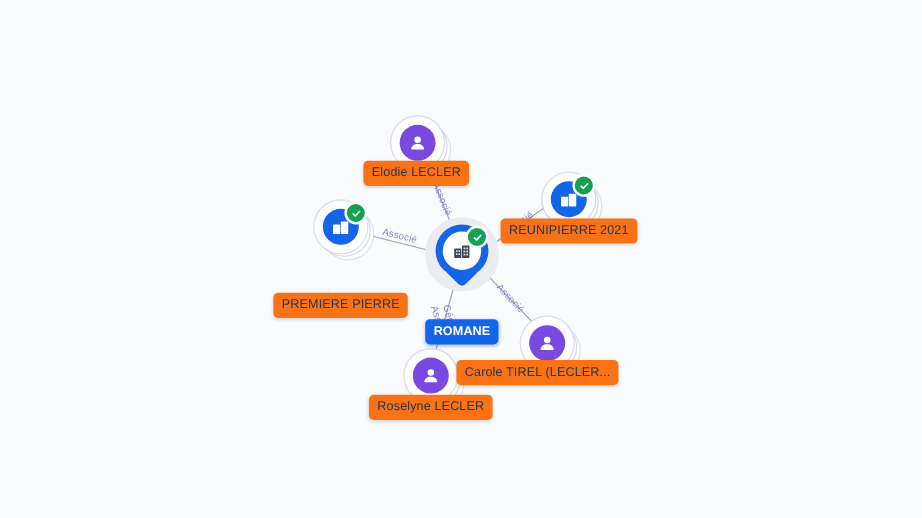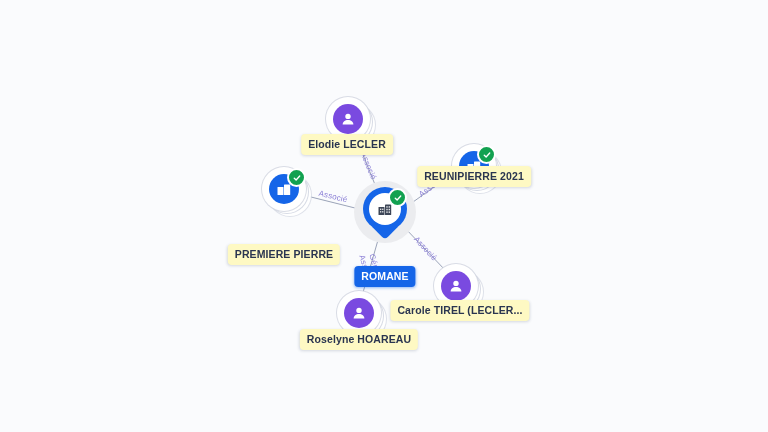--- a/index.html
+++ b/index.html
@@ -124,29 +124,28 @@
     right: 0px;
     top: 1px;
     z-index: 4;
   }
 
   
   .node-label {
     position: absolute;
     transform: translate(-50%, 0);
     white-space: nowrap;
-    background: #fef9c3;
+    background: #f97316;
     color: #2a3550;
     font-size: 10.5px;
     line-height: 1;
     padding: 5px 7px;
     border-radius: 4px;
     box-shadow: 0 1px 3px rgba(40,55,90,.18);
     letter-spacing: .1px;
-    font-weight: bold;
   }
   .node-label.selected {
     background: #1565e8;
     color: #ffffff;
     font-weight: bold;
     box-shadow: 0 1px 3px rgba(21,101,232,.45);
     margin-top: 31px;
   }
 
   
@@ -306,18 +305,18 @@
               <path d="M2.6 13.6c0-3 2.4-4.7 5.4-4.7s5.4 1.7 5.4 4.7z" fill="#fff"></path>
             </svg>
           </div>
         </div>
       </div>
     </div>
   <div id="labels">
       <div class="node-label selected" style="left: 385px; top: 235px; background: rgb(21, 101, 232);">ROMANE</div>
       <div class="node-label" style="left: 347px; top: 134px; color: rgb(42, 53, 80);">Elodie LECLER</div>
       <div class="node-label" style="left: 284px; top: 204px; color: rgb(42, 53, 80); margin-top: 40px;">PREMIERE PIERRE</div>
-      <div class="node-label" style="left: 474px; top: 166px; color: rgb(42, 53, 80);">REUNIPIERRE 2021</div>
-      <div class="node-label" style="left: 460px; top: 300px; color: rgb(42, 53, 80);">Carole TIREL (LECLER...</div>
-      <div class="node-label" style="left: 359px; top: 329px; color: rgb(42, 53, 80);">Roselyne HOAREAU</div>
+      <div class="node-label" style="left: 474px; top: 182px; color: rgb(42, 53, 80);">REUNIPIERRE 2021</div>
+      <div class="node-label" style="left: 448px; top: 300px; color: rgb(42, 53, 80);">Carole TIREL (LECLER...</div>
+      <div class="node-label" style="left: 359px; top: 329px; color: rgb(42, 53, 80);">Roselyne LECLER</div>
     </div>
 
 </div>
 
 </body></html>

